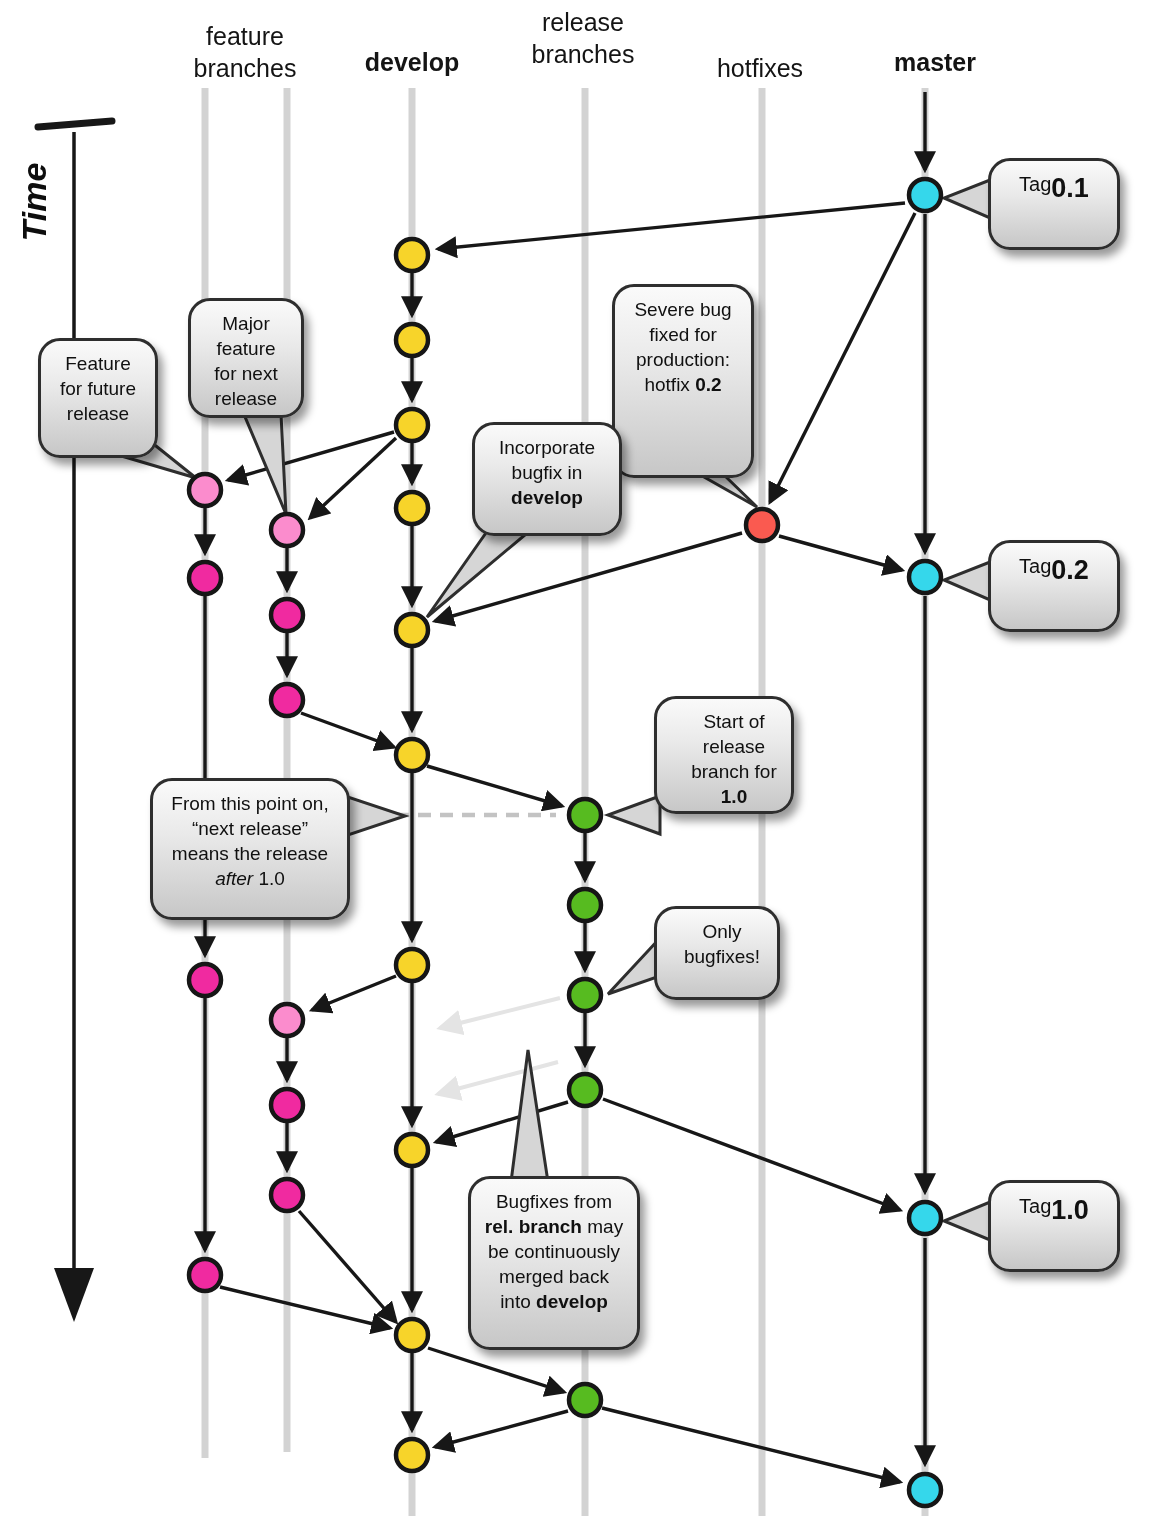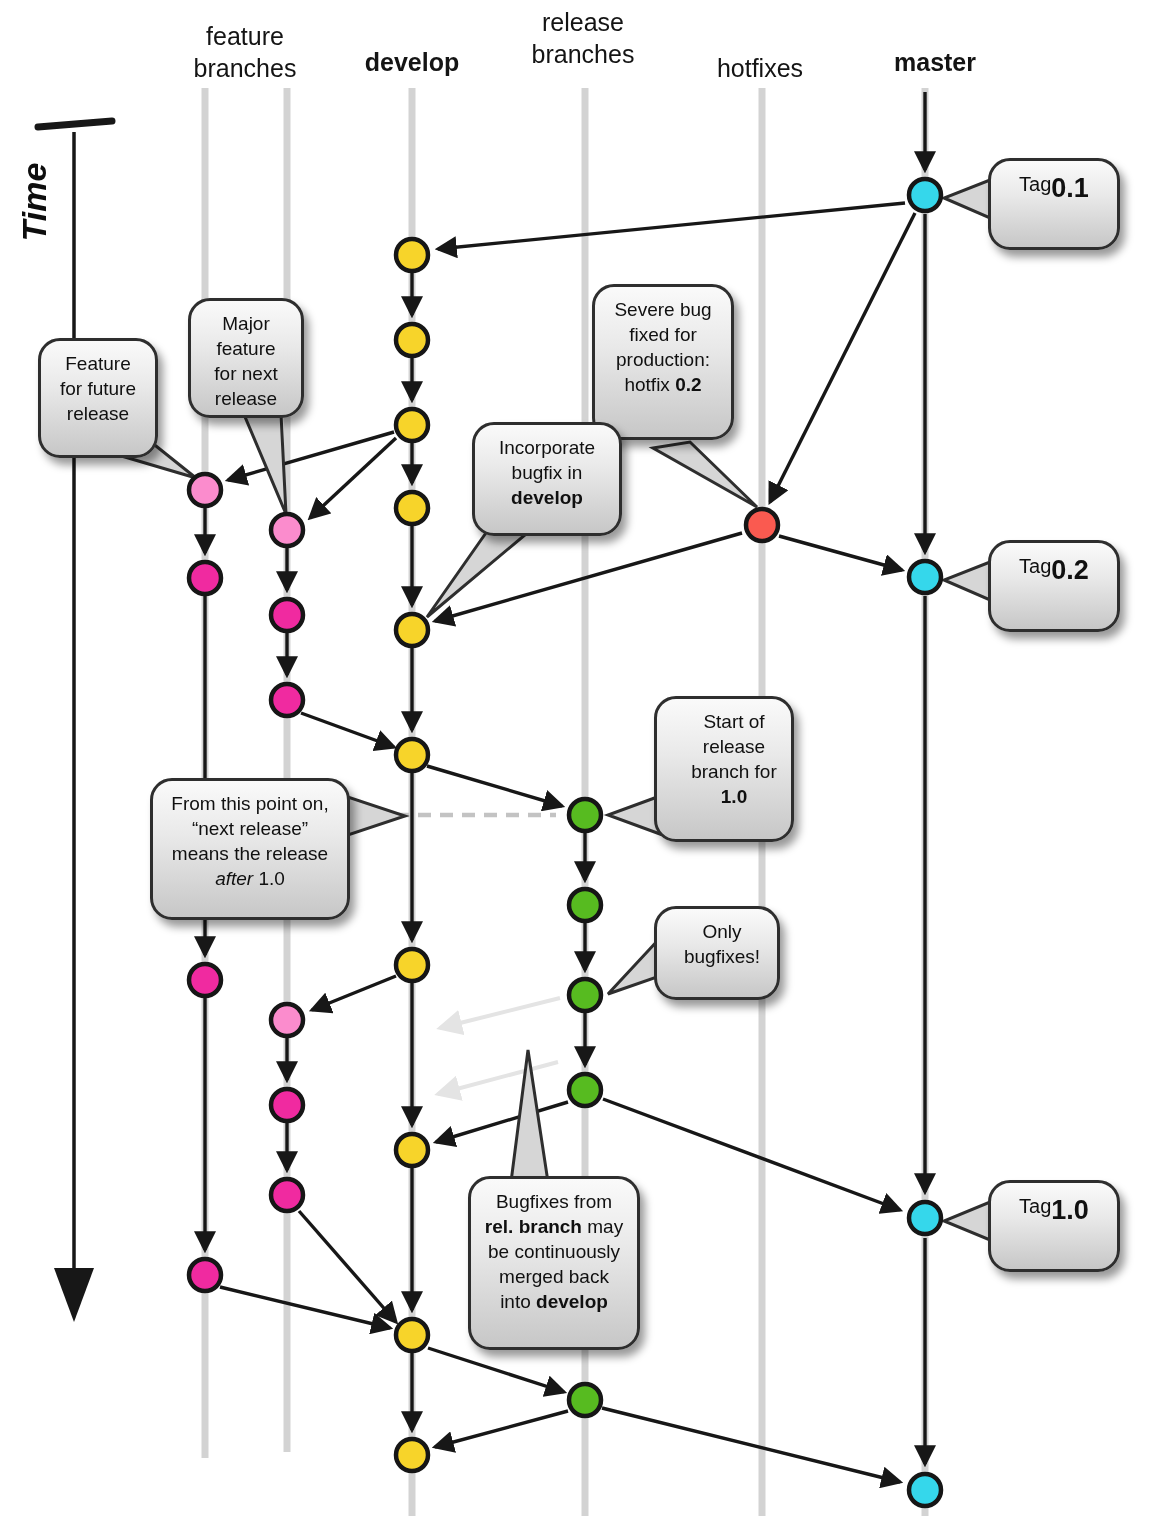--- a/index.html
+++ b/index.html
@@ -26,24 +26,24 @@
     text-align:center;padding:10px 12px;font-size:19px;line-height:1.32;color:#101010;
   }
   .callout b{font-weight:bold;}
   .callout i{font-style:italic;}
   .tag-word{font-size:20px;}
   .tag-num{font-size:27px;font-weight:bold;}
   
   #co-tag01{left:988px;top:158px;width:132px;height:92px;}
   #co-feature-future{left:38px;top:338px;width:120px;height:120px;}
   #co-major-feature{left:188px;top:298px;width:116px;height:120px;}
-  #co-severe-bug{left:592px;top:284px;width:142px;height:156px;}
+  #co-severe-bug{left:612px;top:284px;width:142px;height:194px;}
   #co-incorporate{left:472px;top:422px;width:150px;height:114px;}
   #co-tag02{left:988px;top:540px;width:132px;height:92px;}
-  #co-start-release{left:654px;top:696px;width:140px;height:146px;padding-left:32px;}
+  #co-start-release{left:654px;top:696px;width:140px;height:118px;padding-left:32px;}
   #co-from-this-point{left:150px;top:778px;width:200px;height:142px;}
   #co-only-bugfixes{left:654px;top:906px;width:126px;height:94px;padding-left:22px;}
   #co-bugfixes-merged{left:468px;top:1176px;width:172px;height:174px;}
   #co-tag10{left:988px;top:1180px;width:132px;height:92px;}
   
   #h-feature{left:185px;top:20px;width:120px;}
   #h-develop{left:332px;top:46px;width:160px;}
   #h-release{left:523px;top:6px;width:120px;}
   #h-hotfixes{left:680px;top:52px;width:160px;}
   #h-master{left:855px;top:46px;width:160px;}

